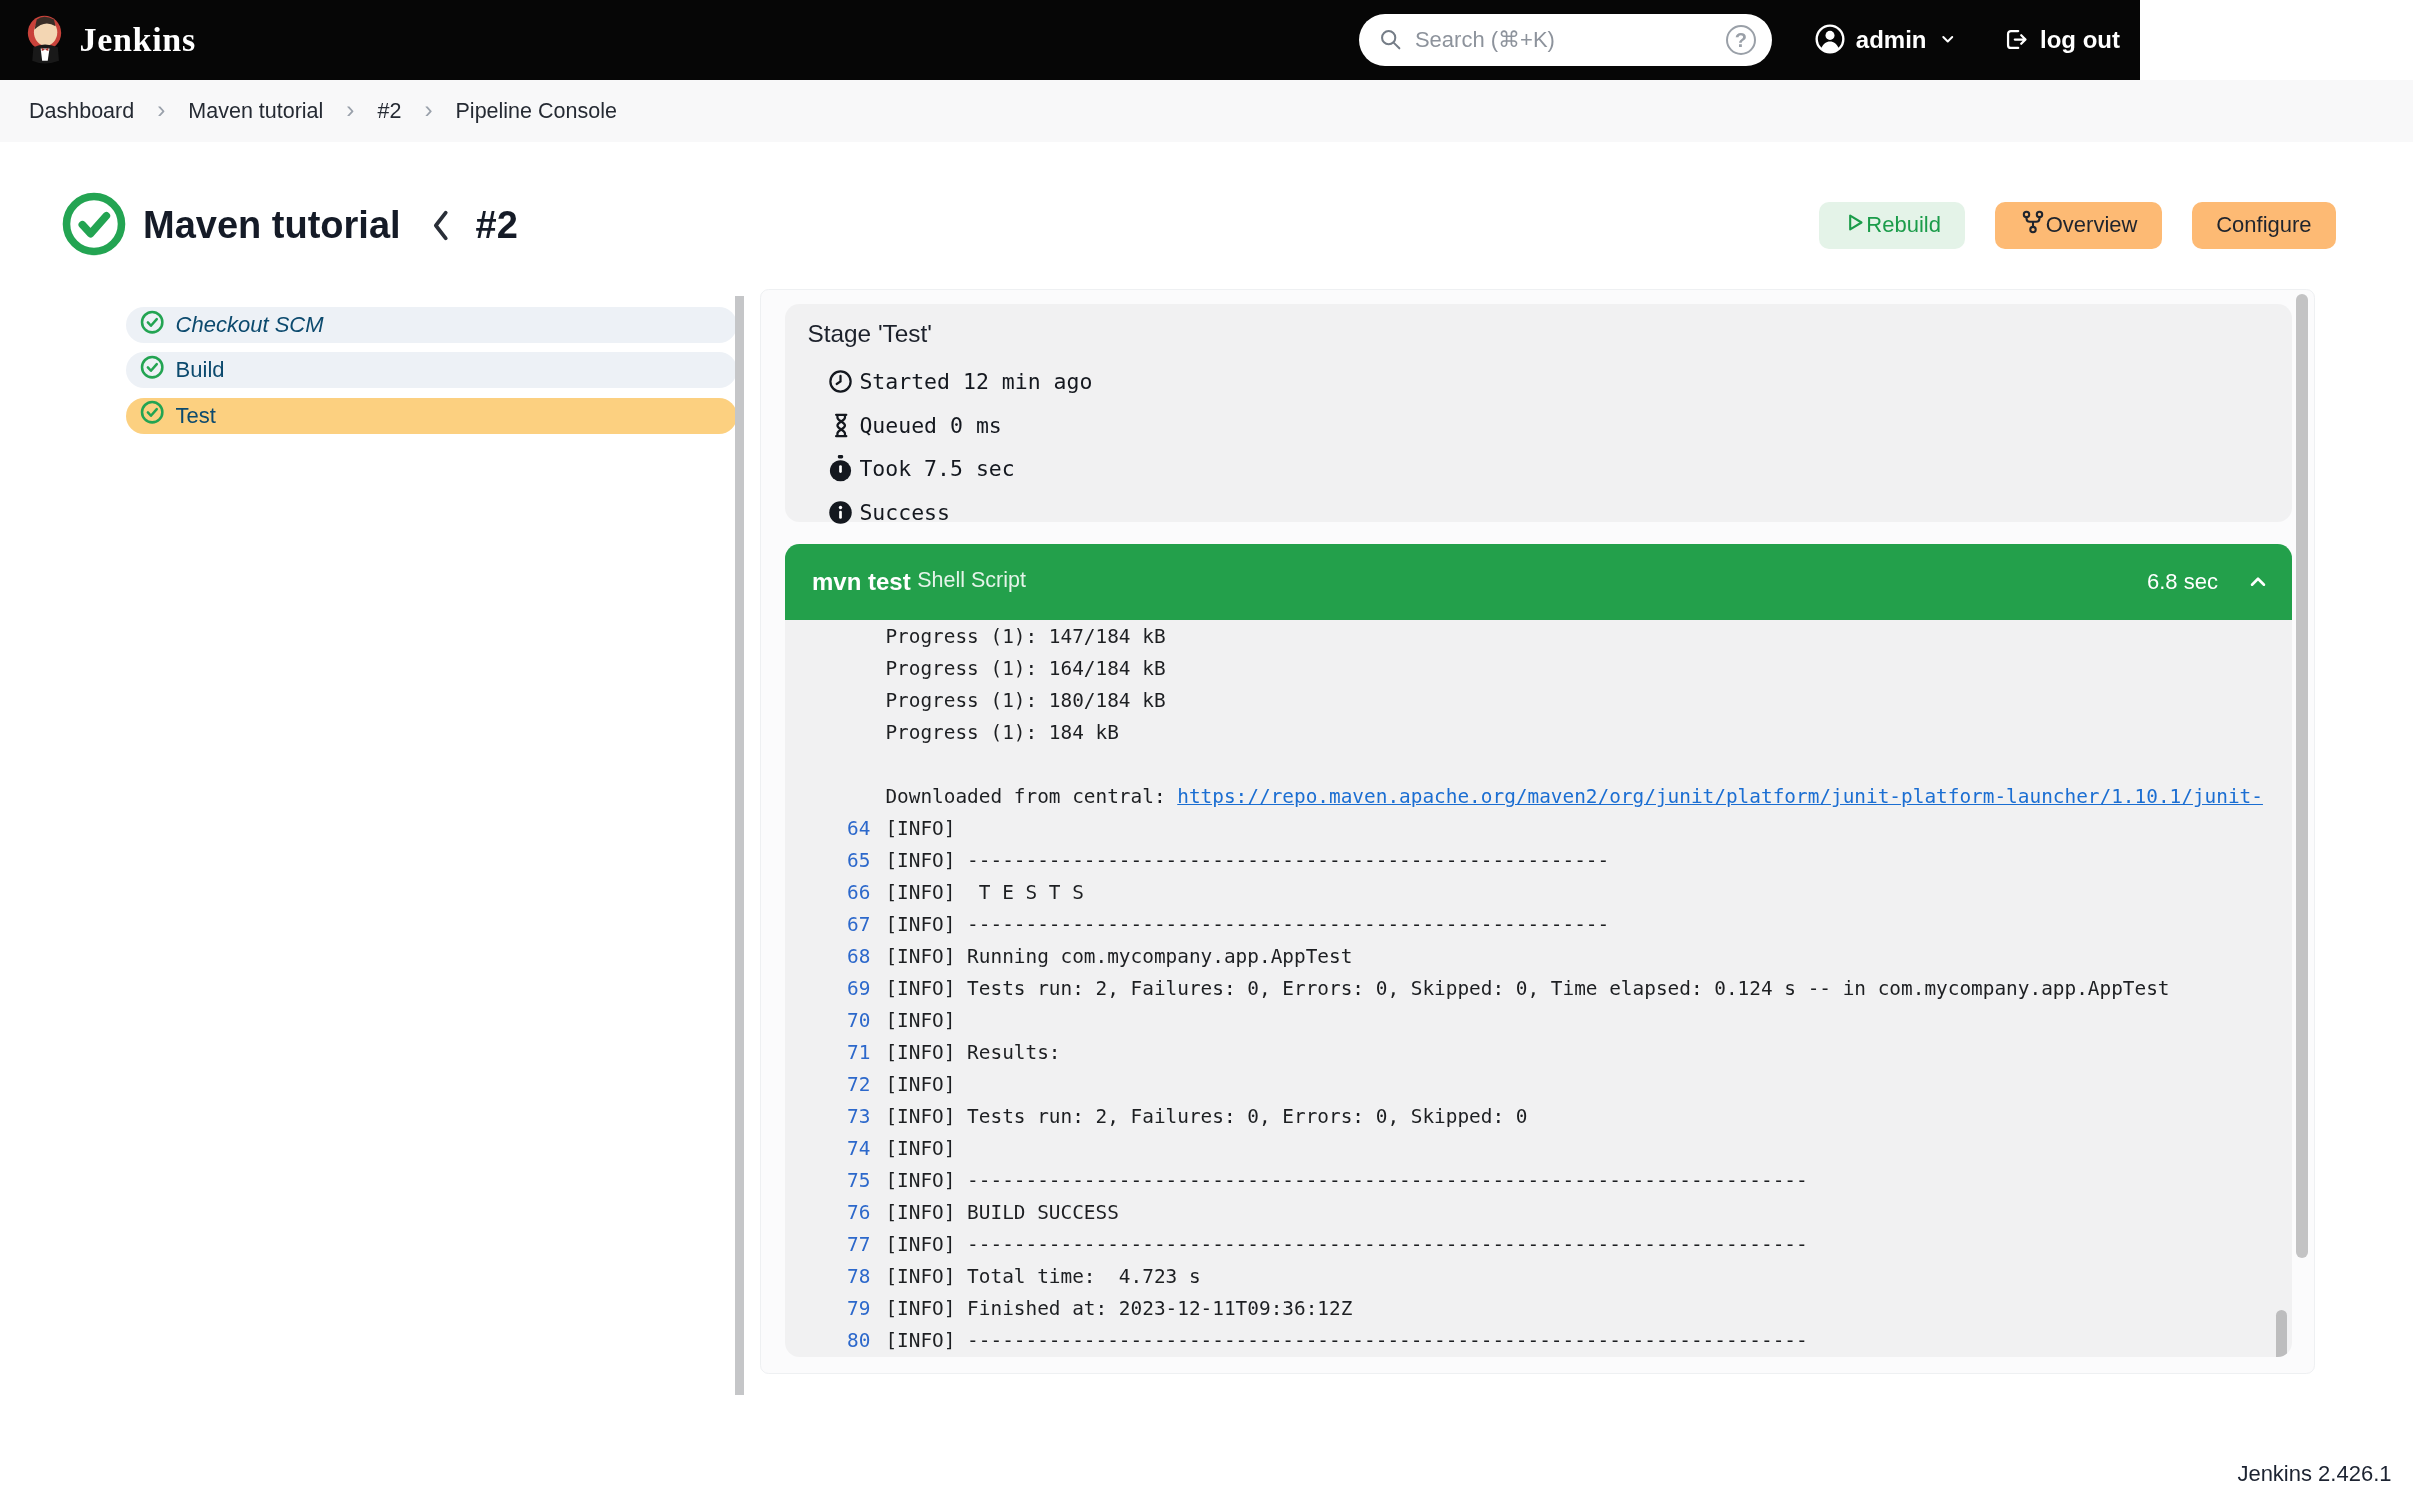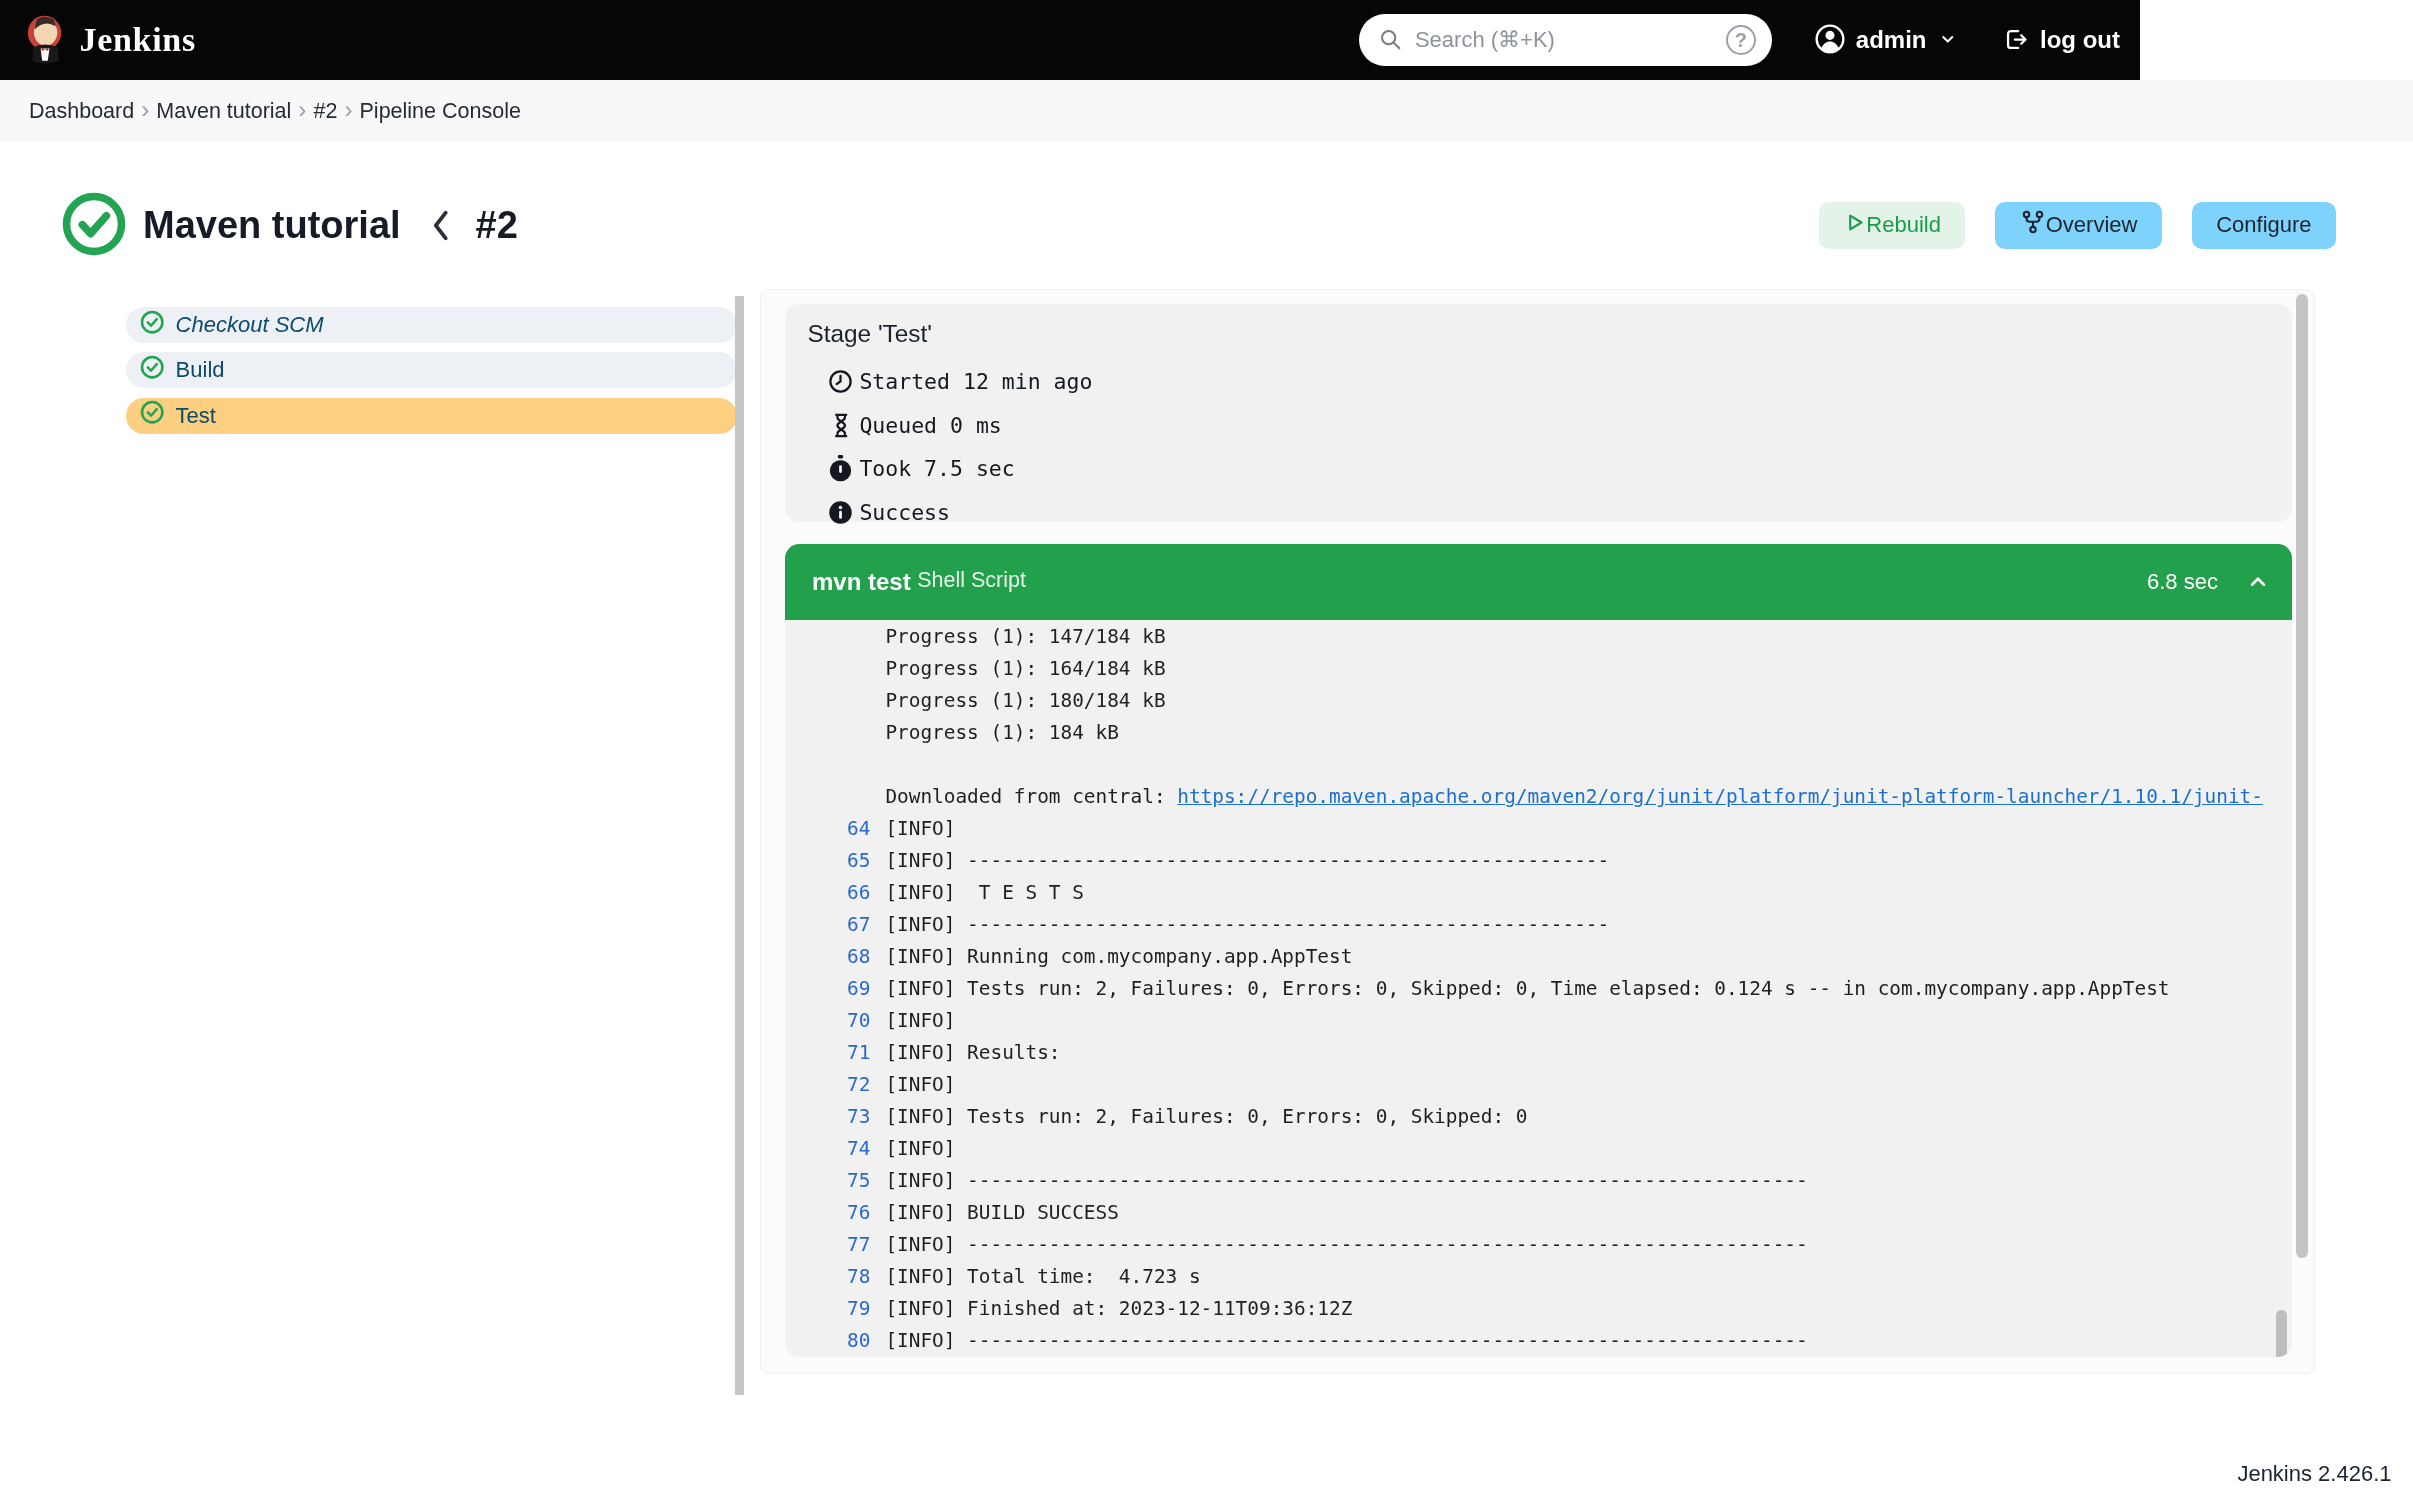--- a/index.html
+++ b/index.html
@@ -16,36 +16,36 @@
   .search-placeholder { flex:1; color:#8d939c; font-size:22px; }
   .help-badge { width:30px; height:30px; border:2.2px solid #9aa0a8; border-radius:50%; color:#9aa0a8;
                 font-size:20px; font-weight:bold; display:flex; align-items:center; justify-content:center; }
   .user-chip { display:flex; align-items:center; gap:10px; margin-left:42px; color:#fff; }
   .user-name { font-size:24px; font-weight:bold; }
   .logout-chip { display:flex; align-items:center; gap:10px; margin-left:45px; color:#fff; }
   .logout-label { font-size:24px; font-weight:bold; }
 
   
   .breadcrumb { position:absolute; left:0; top:80px; width:2413px; height:62px; background:#f8f8f9;
-                display:flex; align-items:center; padding-left:29px; gap:7px; }
+                display:flex; align-items:center; padding-left:29px; gap:23px; }
   .crumb { font-size:21.5px; color:#252a33; }
   .crumb-sep { font-size:24.4px; color:#9aa1ab; transform:translateY(-1.4px); }
 
   
   .title-row { position:absolute; left:61px; top:185px; right:77px; height:80px; display:flex; align-items:center; }
   .title-check { flex:0 0 auto; }
   .page-title { font-size:38px; font-weight:bold; color:#151b27; margin-left:16px; }
   .title-chevron { margin-left:26px; display:flex; align-items:center; }
   .build-number { font-size:38px; font-weight:bold; color:#151b27; margin-left:20px; }
   .title-spacer { flex:1; }
   .btn { height:47px; border:none; border-radius:10px; display:flex; align-items:center; gap:0;
          padding:0 24.4px; font-size:22px; font-weight:500; font-family:"Liberation Sans", sans-serif; cursor:pointer; }
   .btn + .btn { margin-left:30px; }
   .btn-rebuild { background:#e4f3e8; color:#1b9c4a; }
-  .btn-neutral { background:#7dd3fc; color:#1f242d; }
+  .btn-neutral { background:#fdba74; color:#1f242d; }
 
   
   .stages { position:absolute; left:126px; top:307px; width:611px; }
   .stage-pill { height:36px; border-radius:18px; background:#edf1f6; display:flex; align-items:center;
                 gap:10.8px; padding-left:14.4px; margin-bottom:9.3px; font-size:22px; color:#0c4a6e; cursor:pointer; }
   .stage-pill.italic { font-style:italic; }
   .stage-pill.active { background:#fcd080; }
 
   
   .pane-divider { position:absolute; left:735px; top:296px; width:9.3px; height:1099px; background:#c5c6c8; }

